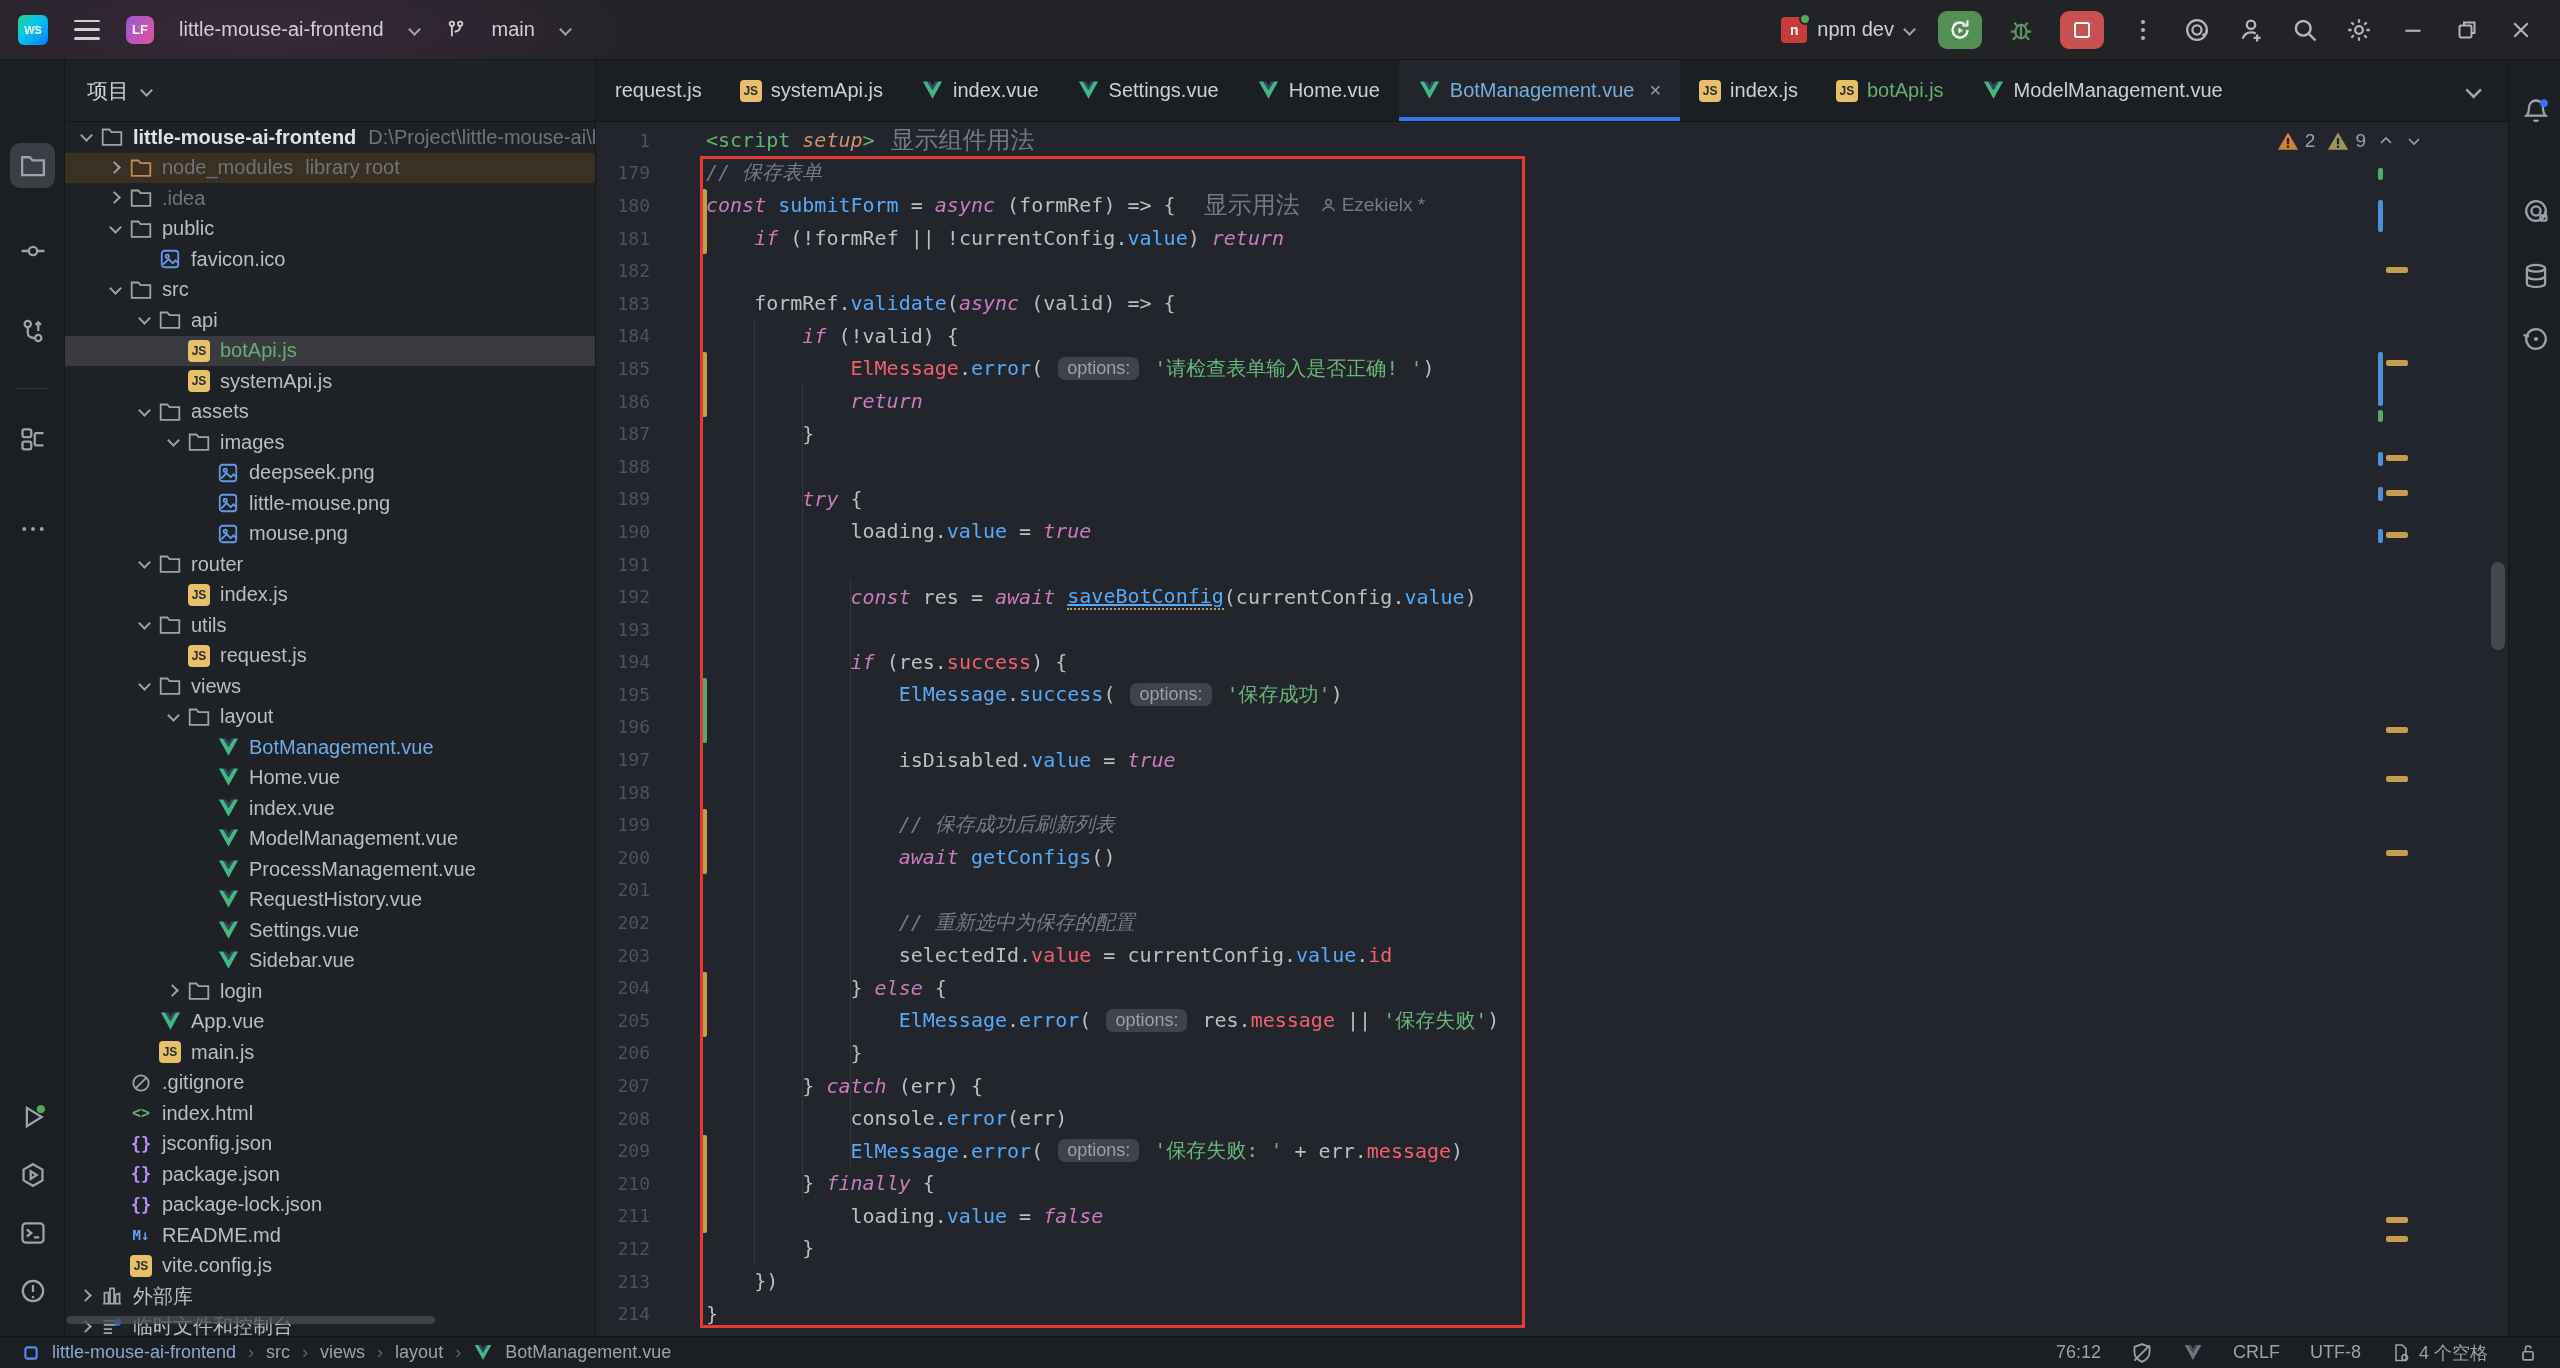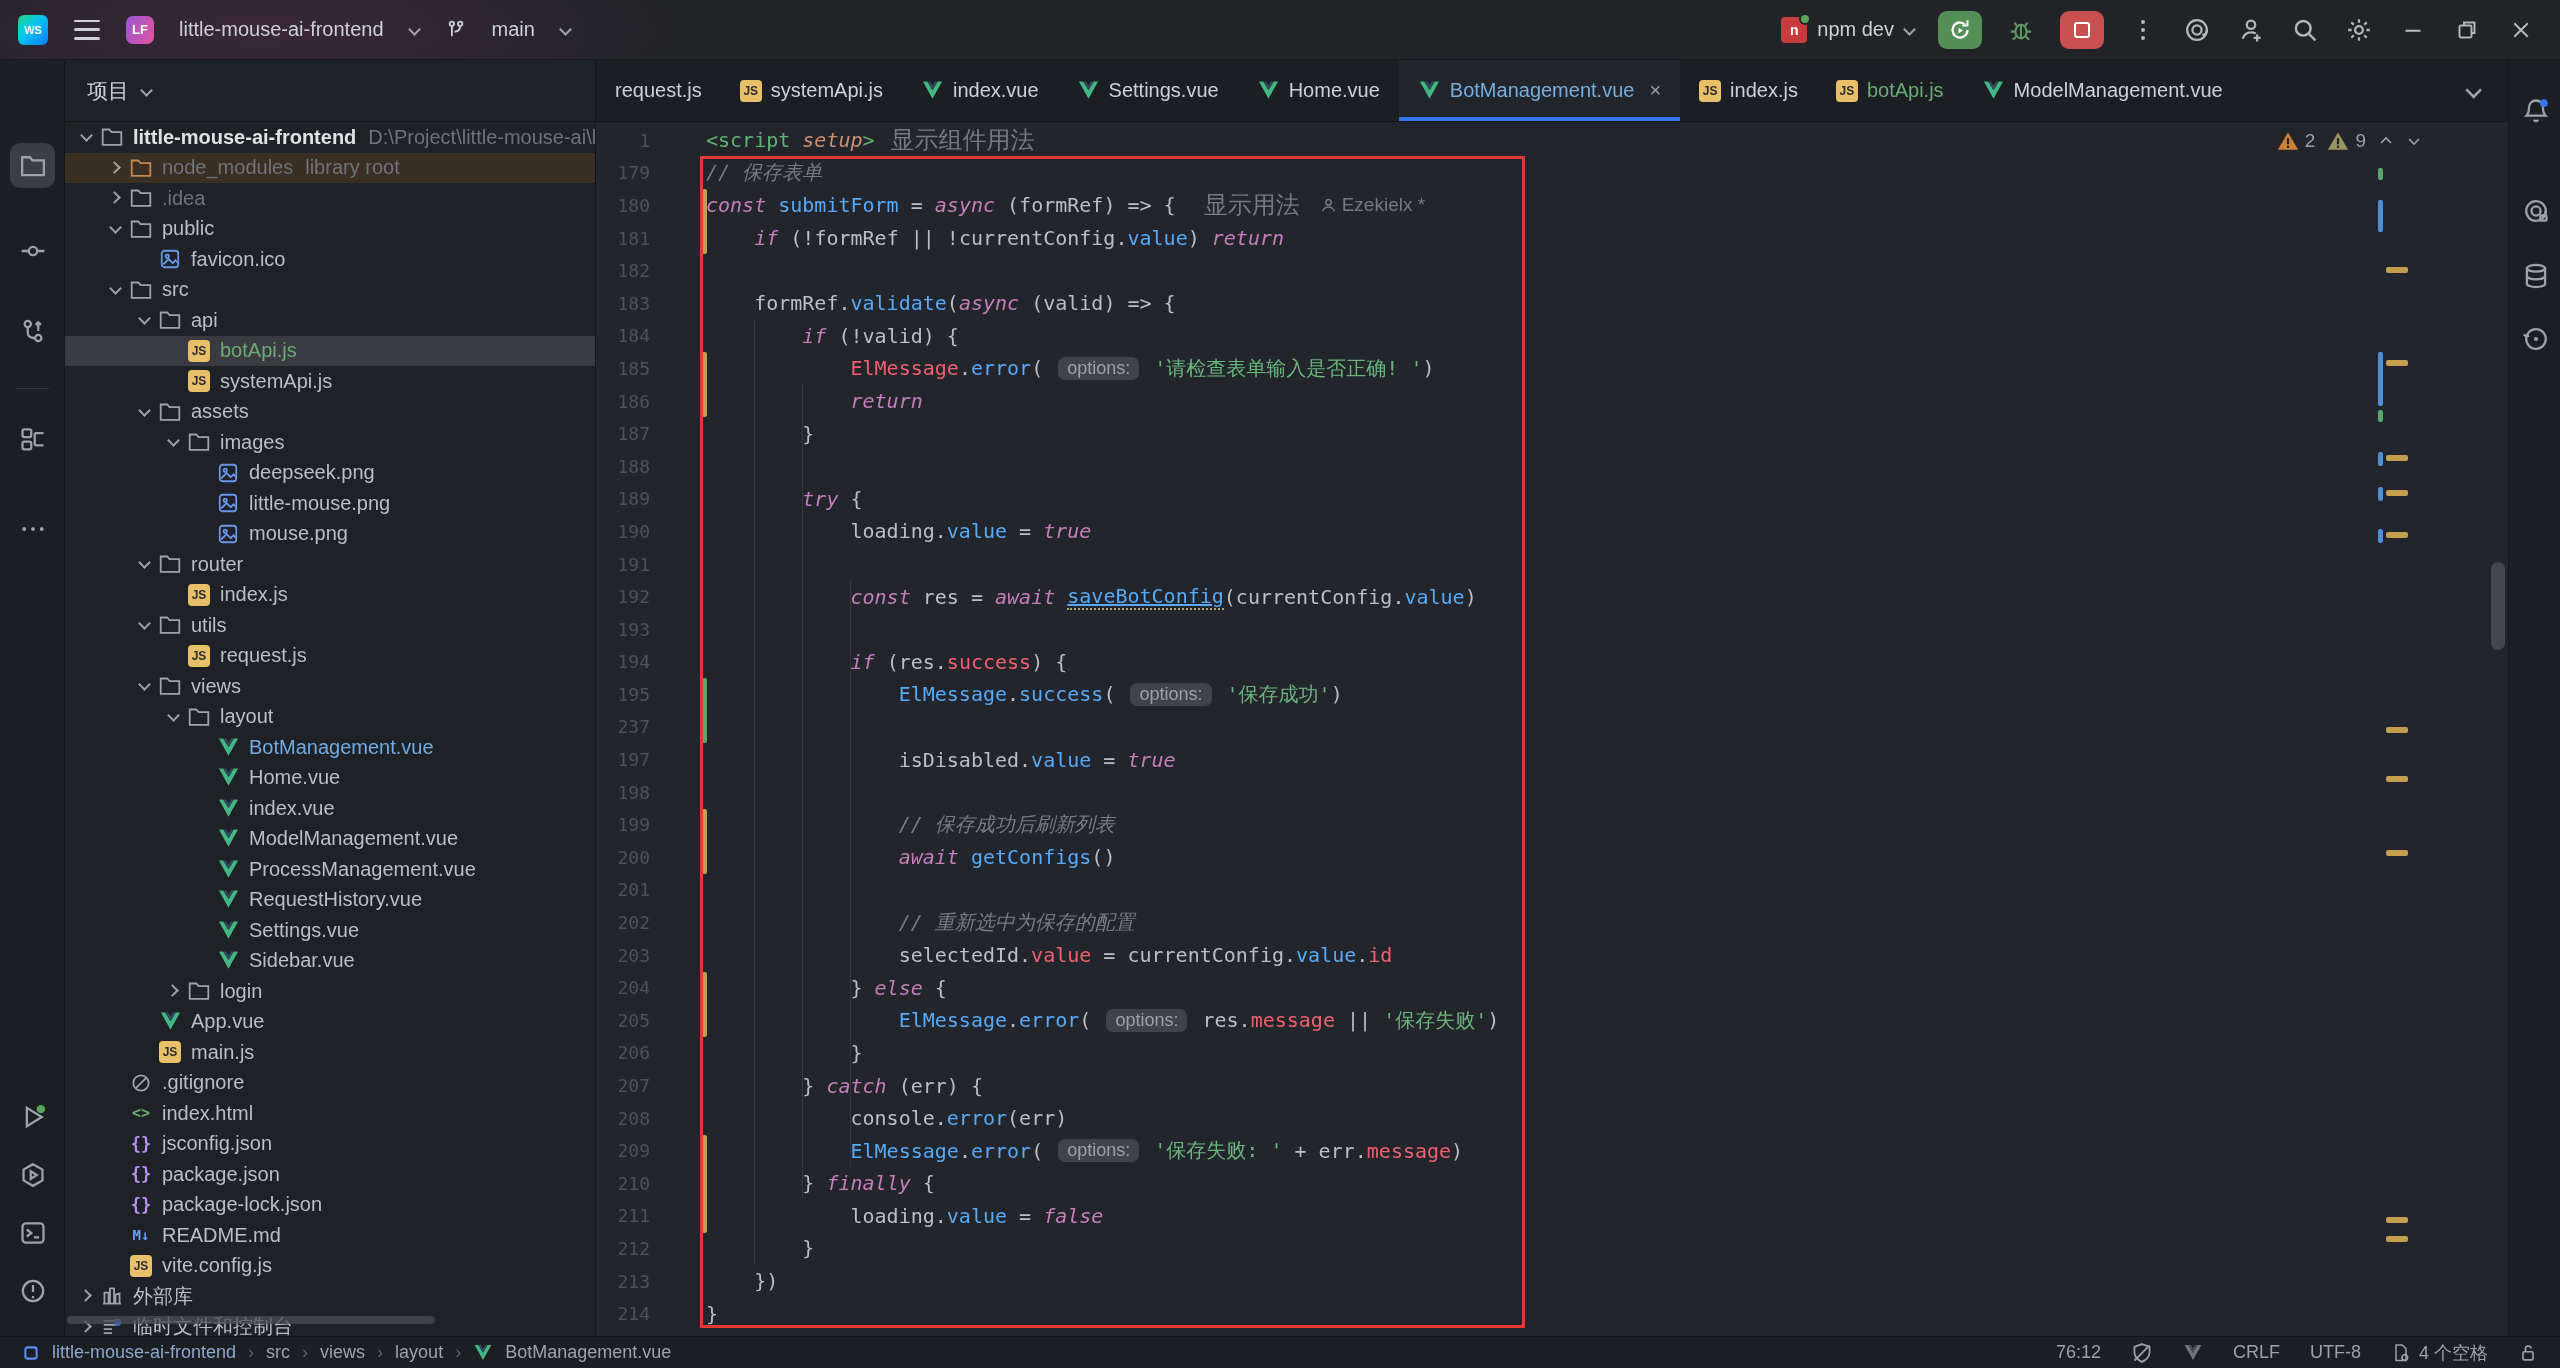--- a/index.html
+++ b/index.html
@@ -754,21 +754,21 @@
         <div class="code-row"><span class="gut">186</span><span class="code-text"><span class="p">            </span><span class="k">return</span></span></div>
         <div class="code-row"><span class="gut">187</span><span class="code-text"><span class="p">        }</span></span></div>
         <div class="code-row"><span class="gut">188</span><span class="code-text"></span></div>
         <div class="code-row"><span class="gut">189</span><span class="code-text"><span class="p">        </span><span class="k">try</span><span class="p"> {</span></span></div>
         <div class="code-row"><span class="gut">190</span><span class="code-text"><span class="p">            loading.</span><span class="b">value</span><span class="p"> = </span><span class="k">true</span></span></div>
         <div class="code-row"><span class="gut">191</span><span class="code-text"></span></div>
         <div class="code-row"><span class="gut">192</span><span class="code-text"><span class="p">            </span><span class="k">const</span><span class="p"> res = </span><span class="k">await</span><span class="p"> </span><span class="u">saveBotConfig</span><span class="p">(currentConfig.</span><span class="b">value</span><span class="p">)</span></span></div>
         <div class="code-row"><span class="gut">193</span><span class="code-text"></span></div>
         <div class="code-row"><span class="gut">194</span><span class="code-text"><span class="p">            </span><span class="k">if</span><span class="p"> (res.</span><span class="e">success</span><span class="p">) {</span></span></div>
         <div class="code-row"><span class="gut">195</span><span class="code-text"><span class="p">                </span><span class="f">ElMessage</span><span class="p">.</span><span class="f">success</span><span class="p">( </span><span class="pill">options:</span><span class="s"> '保存成功'</span><span class="p">)</span></span></div>
-        <div class="code-row"><span class="gut">237</span><span class="code-text"></span></div>
+        <div class="code-row"><span class="gut">196</span><span class="code-text"></span></div>
         <div class="code-row"><span class="gut">197</span><span class="code-text"><span class="p">                isDisabled.</span><span class="b">value</span><span class="p"> = </span><span class="k">true</span></span></div>
         <div class="code-row"><span class="gut">198</span><span class="code-text"></span></div>
         <div class="code-row"><span class="gut">199</span><span class="code-text"><span class="p">                </span><span class="c">// 保存成功后刷新列表</span></span></div>
         <div class="code-row"><span class="gut">200</span><span class="code-text"><span class="p">                </span><span class="k">await</span><span class="p"> </span><span class="f">getConfigs</span><span class="p">()</span></span></div>
         <div class="code-row"><span class="gut">201</span><span class="code-text"></span></div>
         <div class="code-row"><span class="gut">202</span><span class="code-text"><span class="p">                </span><span class="c">// 重新选中为保存的配置</span></span></div>
         <div class="code-row"><span class="gut">203</span><span class="code-text"><span class="p">                selectedId.</span><span class="e">value</span><span class="p"> = currentConfig.</span><span class="b">value</span><span class="p">.</span><span class="e">id</span></span></div>
         <div class="code-row"><span class="gut">204</span><span class="code-text"><span class="p">            } </span><span class="k">else</span><span class="p"> {</span></span></div>
         <div class="code-row"><span class="gut">205</span><span class="code-text"><span class="p">                </span><span class="f">ElMessage</span><span class="p">.</span><span class="f">error</span><span class="p">( </span><span class="pill">options:</span><span class="p"> res.</span><span class="e">message</span><span class="p"> || </span><span class="s">'保存失败'</span><span class="p">)</span></span></div>
         <div class="code-row"><span class="gut">206</span><span class="code-text"><span class="p">            }</span></span></div>

